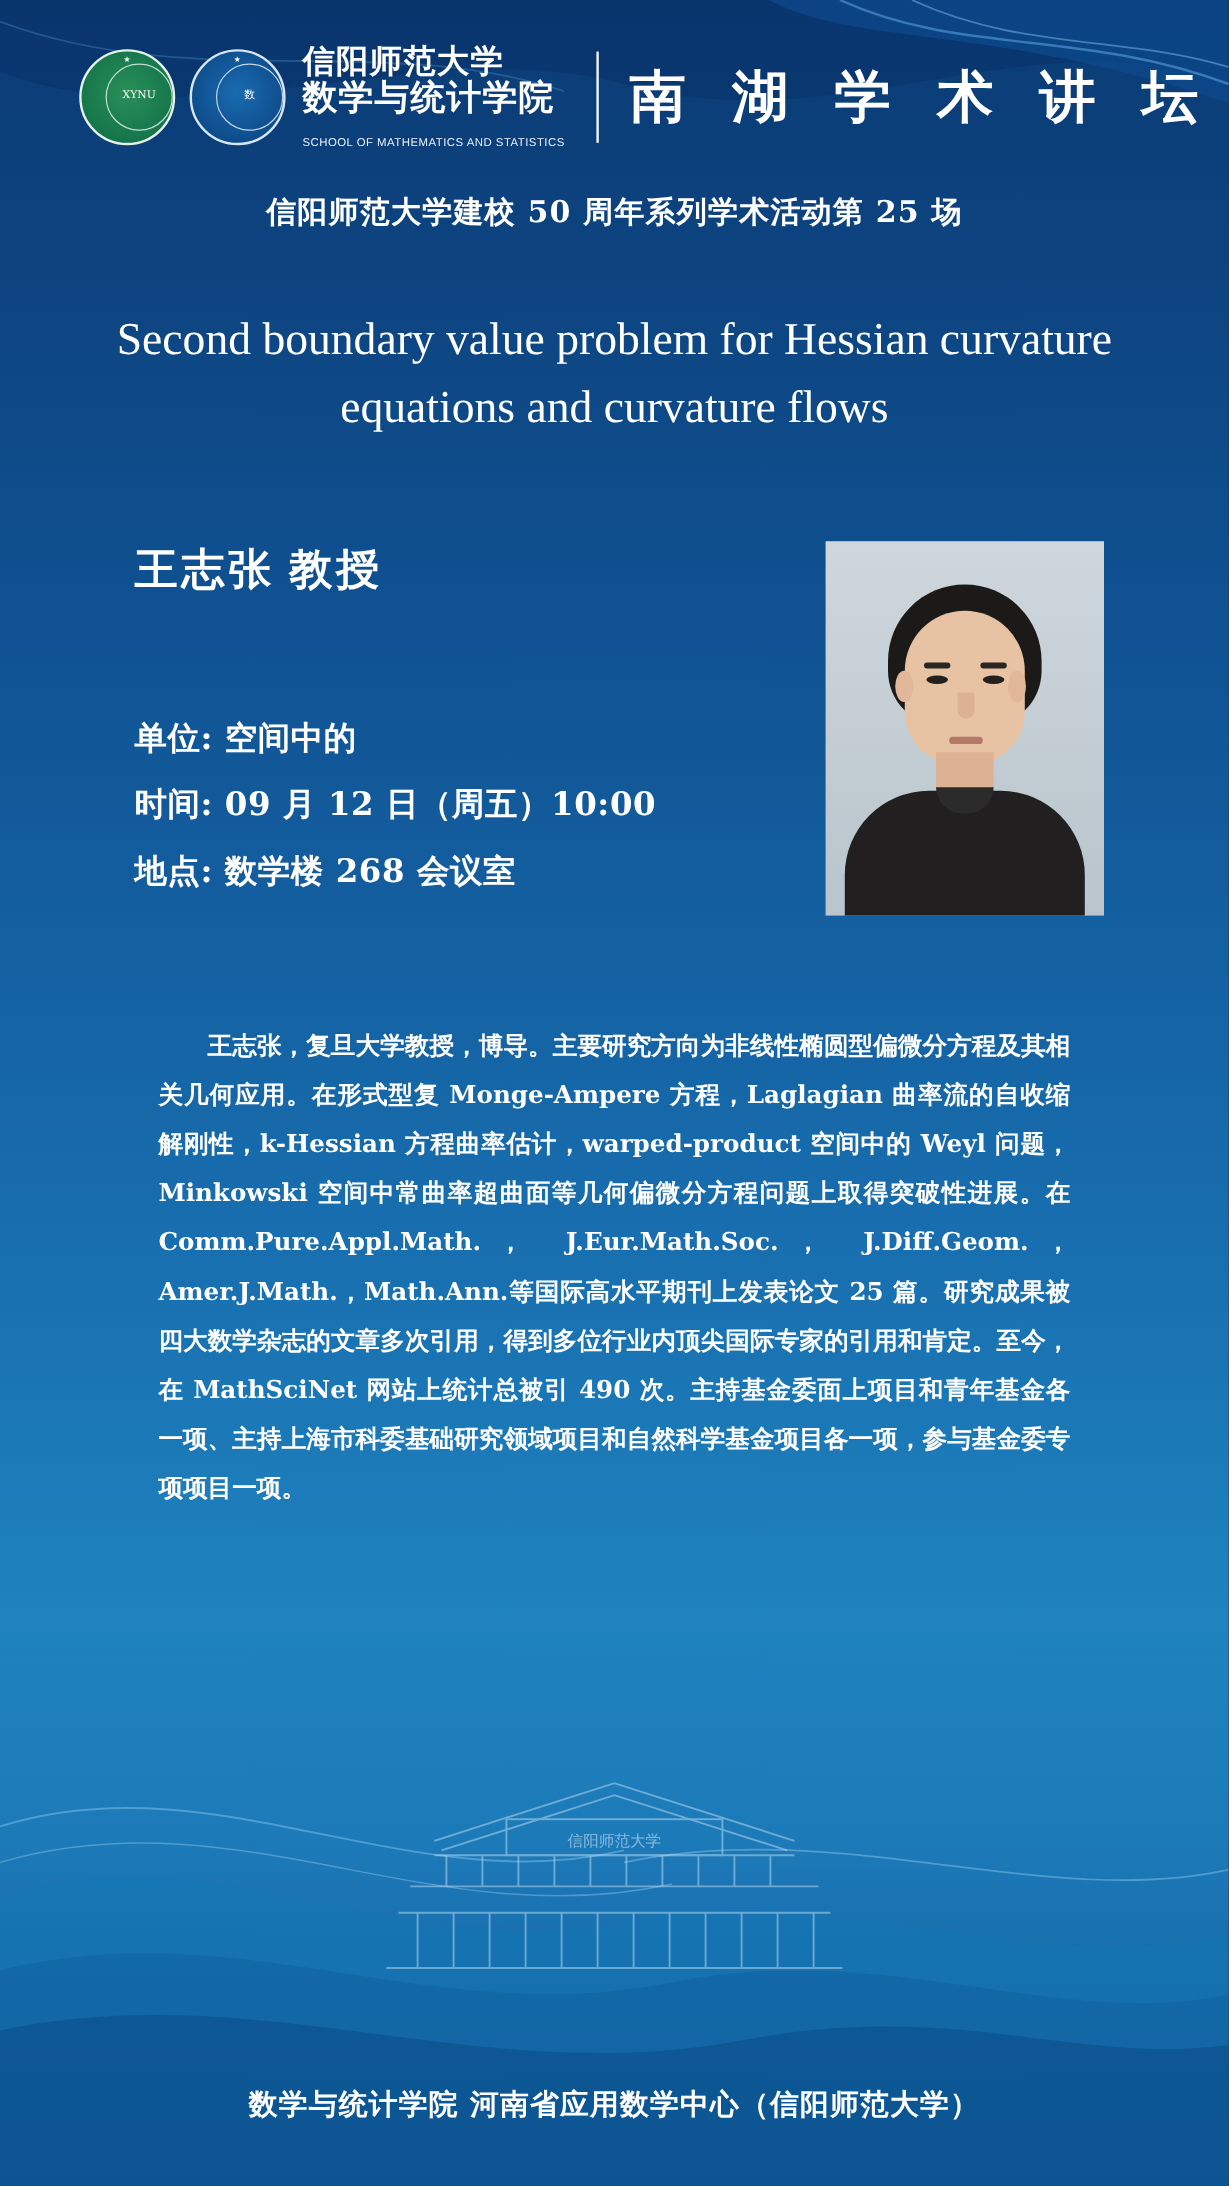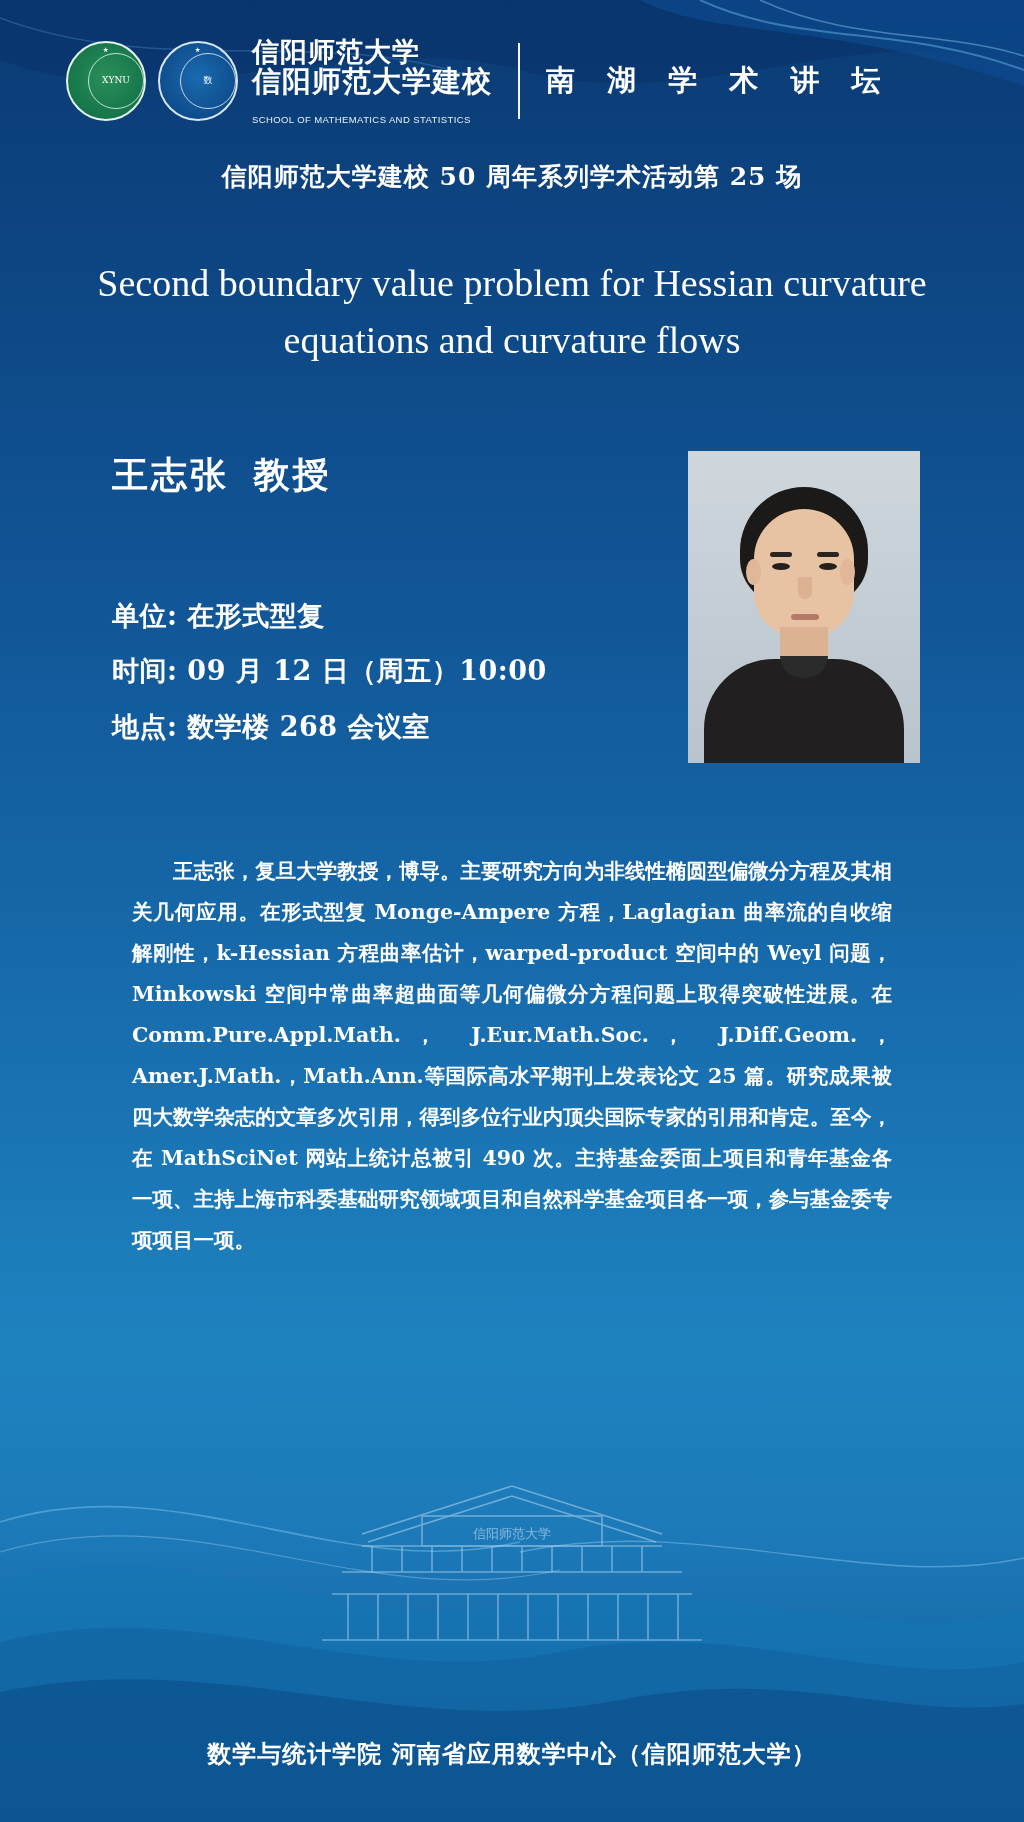--- a/index.html
+++ b/index.html
@@ -111,21 +111,21 @@
     color: #e7f1fb;
   }
   .divider-vert {
     width: 2px;
     height: 76px;
     background: #ffffff;
     margin: 0 26px 0 26px;
     opacity: .95;
   }
   .forum-title {
-    font-size: 29px;
+    font-size: 47px;
     font-weight: bold;
     color: #ffffff;
     letter-spacing: 11px;
     font-family: "DejaVu Serif", serif;
     white-space: nowrap;
   }
   .subtitle {
     position: relative;
     text-align: center;
     color: #ffffff;
@@ -154,21 +154,21 @@
     align-items: flex-start;
   }
   .speaker-info {
     flex: 1 1 auto;
     color: #ffffff;
   }
   .speaker-name {
     font-size: 36px;
     font-weight: bold;
     letter-spacing: 3px;
-    font-family: Liberation Mono, monospace;
+    font-family: Liberation Serif, serif;
   }
   .speaker-meta {
     margin-top: 88px;
     font-size: 27px;
     font-weight: bold;
     line-height: 2.05;
     font-family: "DejaVu Serif", serif;
     letter-spacing: .5px;
   }
   .portrait {
@@ -307,36 +307,36 @@
     <div class="logo-seal green">
       <div class="seal-ring-text">★</div>
       <div class="seal-inner">XYNU</div>
     </div>
     <div class="logo-seal" style="margin-left:12px;">
       <div class="seal-ring-text">★</div>
       <div class="seal-inner">数</div>
     </div>
     <div class="school-block">
       <div class="school-cn-1">信阳师范大学</div>
-      <div class="school-cn-2">信阳师范大学建校</div>
+      <div class="school-cn-2">数学与统计学院</div>
       <div class="school-en">SCHOOL OF MATHEMATICS AND STATISTICS</div>
     </div>
     <div class="divider-vert"></div>
     <div class="forum-title">南 湖 学 术 讲 坛</div>
   </div>
 
   <div class="subtitle">信阳师范大学建校 50 周年系列学术活动第 25 场</div>
 
   <div class="talk-title">Second boundary value problem for Hessian curvature equations and curvature flows</div>
 
   <div class="speaker-area">
     <div class="speaker-info">
       <div class="speaker-name">王志张  教授</div>
       <div class="speaker-meta">
-        <div>单位: 在形式型复</div>
+        <div>单位: 空间中的</div>
         <div>时间: 09 月 12 日（周五）10:00</div>
         <div>地点: 数学楼 268 会议室</div>
       </div>
     </div>
     <div class="portrait">
       <div class="p-hair"></div>
       <div class="p-face"></div>
       <div class="p-ear-l"></div>
       <div class="p-ear-r"></div>
       <div class="p-brow-l"></div>

